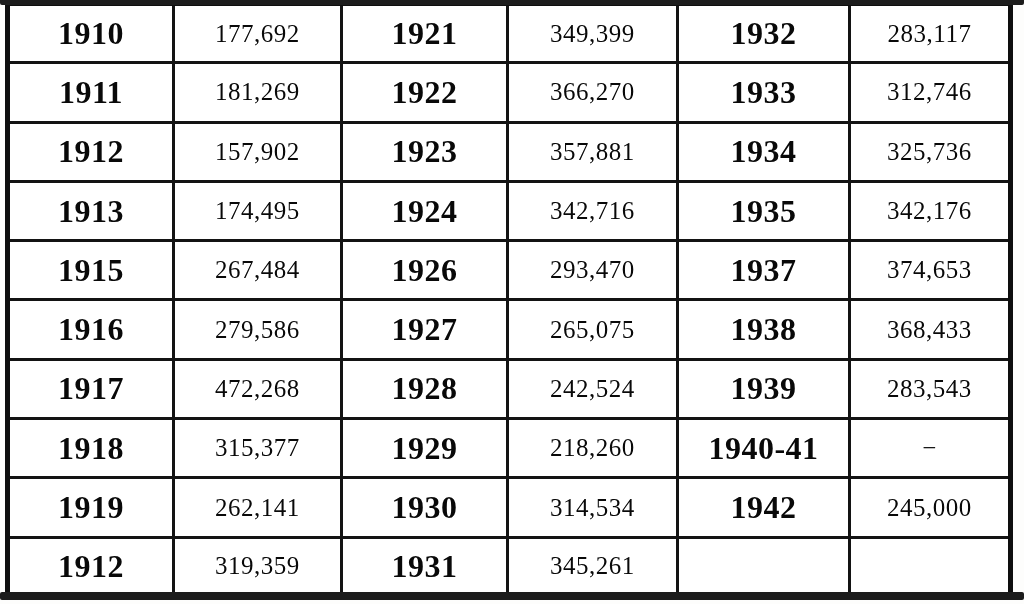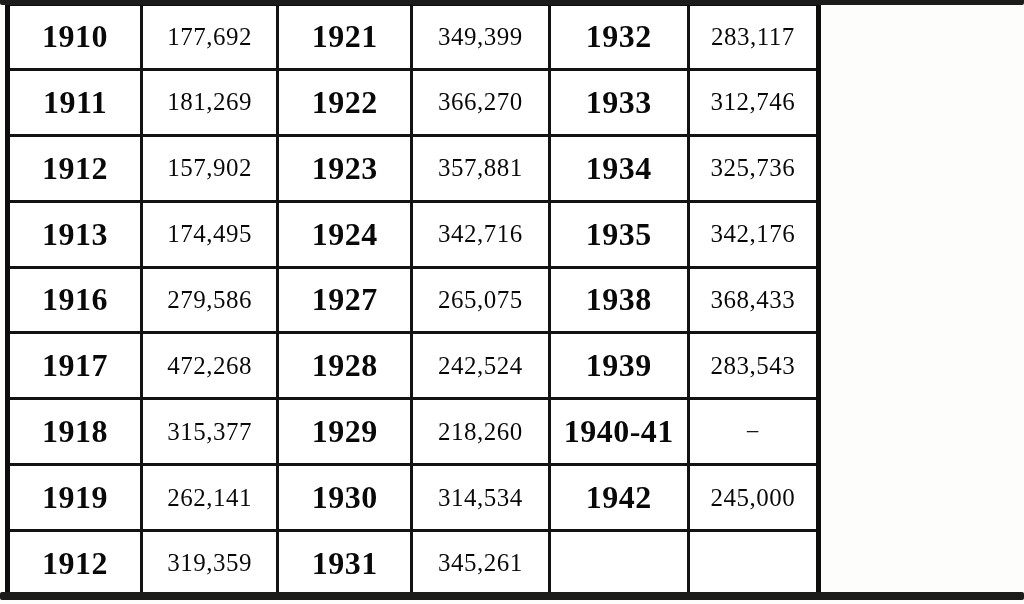--- a/index.html
+++ b/index.html
@@ -24,21 +24,21 @@
     background: #1c1c1c;
     z-index: 3;
   }
   .scan-edge.top { top: 0; height: 5px; border-radius: 0 0 2px 2px; }
   .scan-edge.bottom { top: 592px; height: 8px; border-radius: 2px; }
 
   table.data-table {
     position: absolute;
     left: 5px;
     top: 1px;
-    width: 816px;
+    width: 1008px;
     height: 598px;
     border-collapse: collapse;
     table-layout: fixed;
     background: #fefefe;
     border: 5px solid #161616;
     filter: blur(0.35px) contrast(1.08);
   }
   td {
     border: 3px solid #1b1b1b;
     text-align: center;
@@ -102,20 +102,28 @@
       </tr>
       <tr>
         <td class="year-cell">1913</td>
         <td class="value-cell">174,495</td>
         <td class="year-cell">1924</td>
         <td class="value-cell">342,716</td>
         <td class="year-cell">1935</td>
         <td class="value-cell">342,176</td>
       </tr>
       <tr>
+        <td class="year-cell">1915</td>
+        <td class="value-cell">267,484</td>
+        <td class="year-cell">1926</td>
+        <td class="value-cell">293,470</td>
+        <td class="year-cell">1937</td>
+        <td class="value-cell">374,653</td>
+      </tr>
+      <tr>
         <td class="year-cell">1916</td>
         <td class="value-cell">279,586</td>
         <td class="year-cell">1927</td>
         <td class="value-cell">265,075</td>
         <td class="year-cell">1938</td>
         <td class="value-cell">368,433</td>
       </tr>
       <tr>
         <td class="year-cell">1917</td>
         <td class="value-cell">472,268</td>

